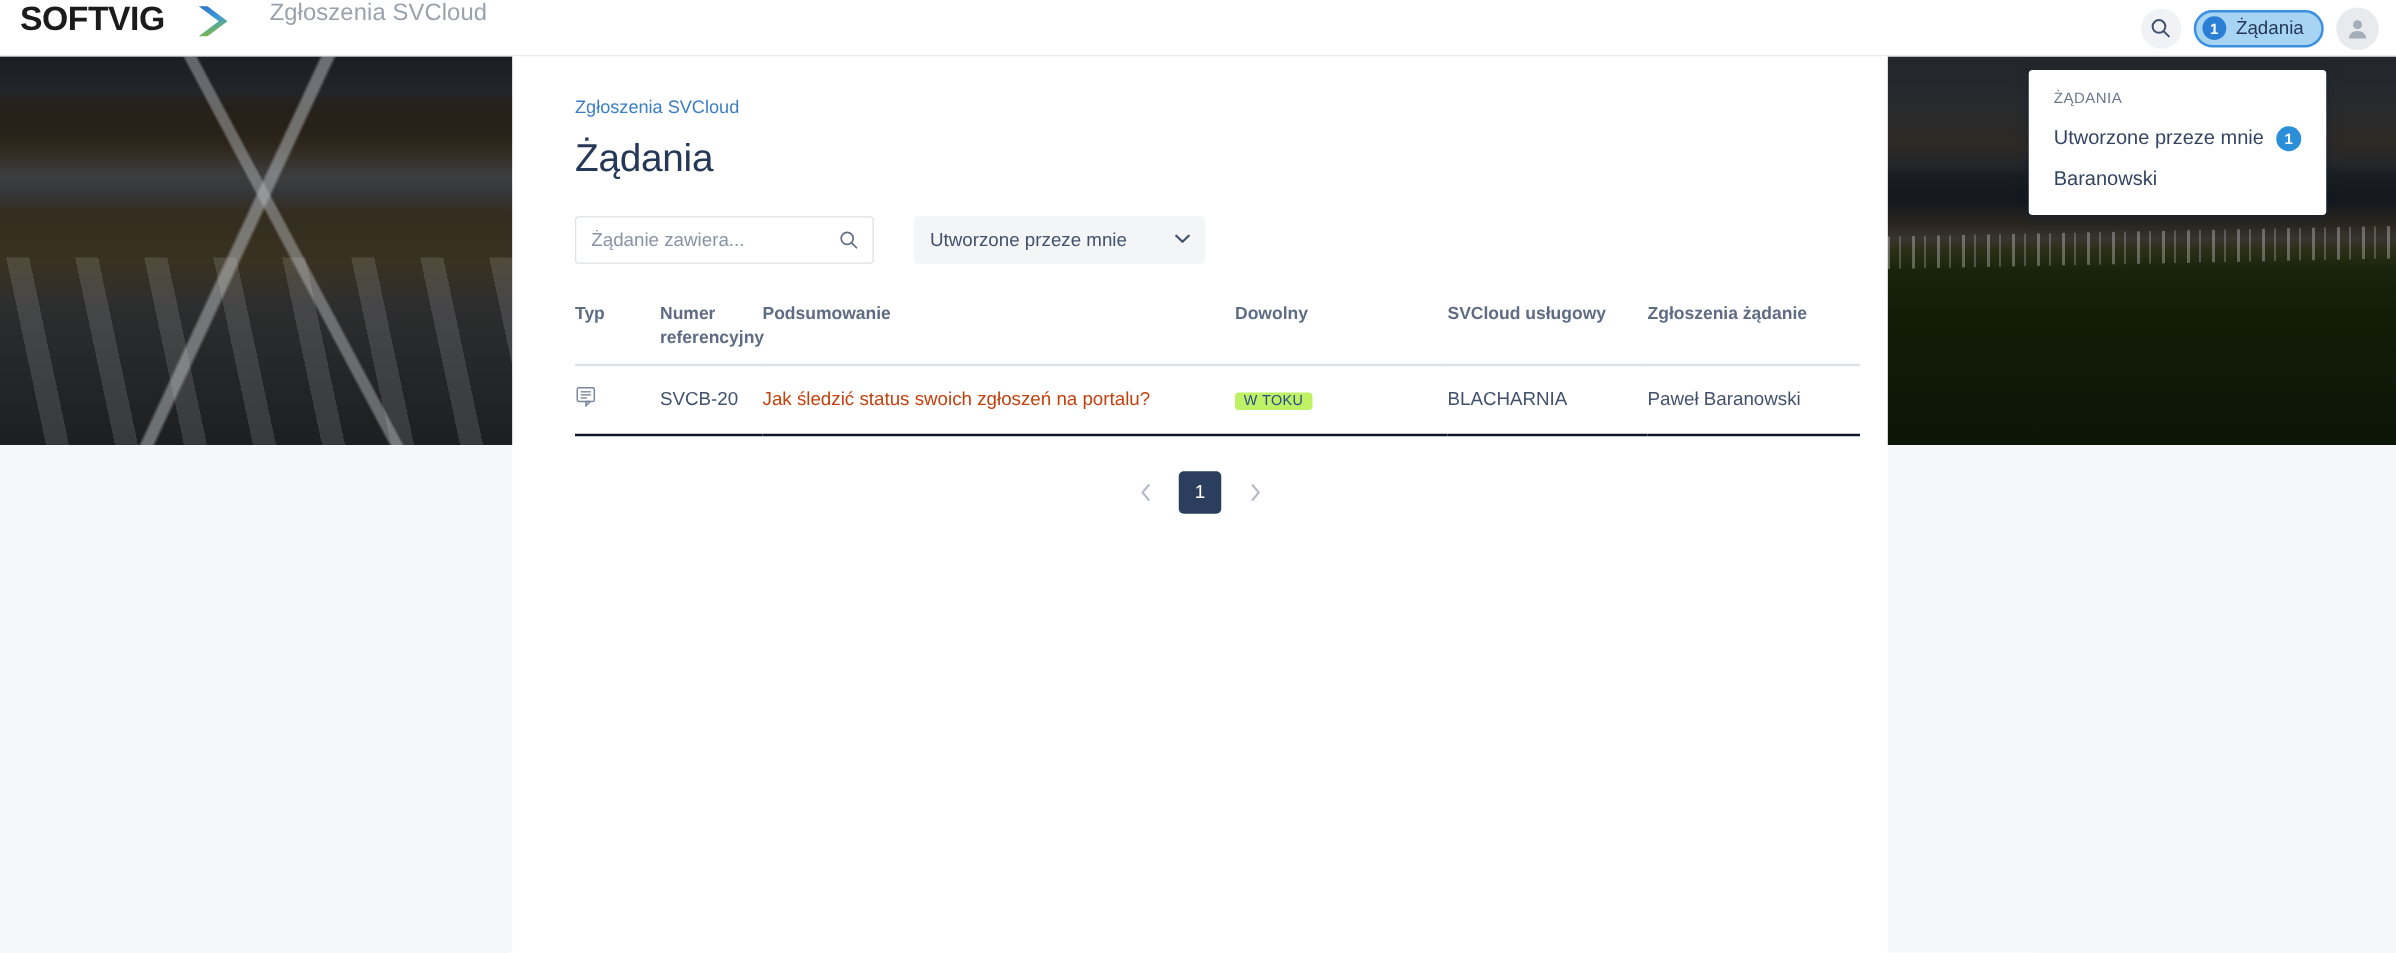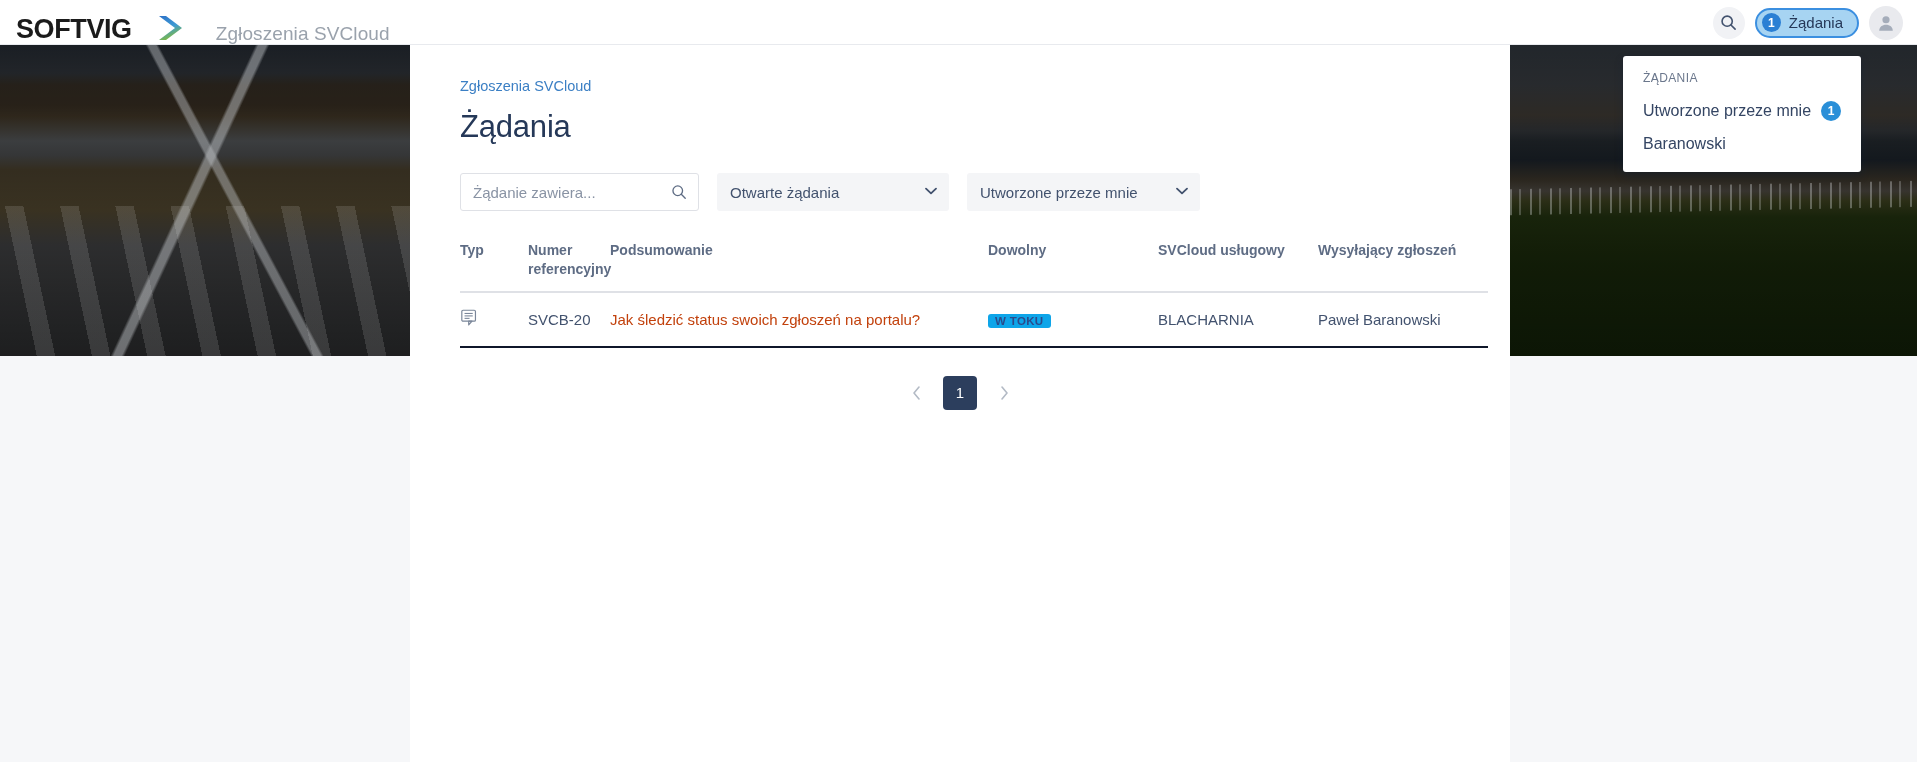--- a/index.html
+++ b/index.html
@@ -20,21 +20,21 @@
     width: 1917px;
     height: 45px;
     background: #ffffff;
     border-bottom: 1px solid #e8eaee;
     display: flex;
     align-items: center;
     z-index: 40;
   }
   .brand {
     display: flex;
-    align-items: flex-end;
+    align-items: flex-start;
     height: 45px;
     padding-left: 16px;
     gap: 17px;
   }
   .brand-word {
     font-size: 27px;
     font-weight: 700;
     letter-spacing: -0.4px;
     color: #1b1b1b;
     font-family: "Liberation Sans", sans-serif;
@@ -232,21 +232,21 @@
     font-size: 31px;
     color: #253858;
     font-weight: 400;
     letter-spacing: -0.2px;
   }
 
   
   .filters {
     margin-top: 28px;
     display: flex;
-    gap: 18px;
+    gap: 32px;
     align-items: center;
   }
   .search-box {
     position: relative;
     width: 239px;
     height: 38px;
     border: 1px solid #dfe1e6;
     border-radius: 3px;
     background: #ffffff;
     display: flex;
@@ -331,24 +331,24 @@
   }
   td.cell-sum a {
     color: #c2410c;
     text-decoration: none;
     cursor: pointer;
   }
   td.cell-proj { color: #7a8699; }
 
   .status-badge {
     display: inline-block;
-    background: #0ea5e9;
+    background: #bef264;
     color: #2b4a8b;
     font-size: 11.5px;
-    font-weight: 700;
+    font-weight: 400;
     letter-spacing: .35px;
     padding: 1px 7px;
     border-radius: 3px;
     text-transform: uppercase;
   }
 
   
   .pagination {
     margin-top: 28px;
     width: 1000px;
@@ -464,46 +464,40 @@
       <div class="search-box">
         <input type="text" placeholder="Żądanie zawiera..." style="">
         <span class="sicon">
           <svg width="16" height="16" viewBox="0 0 18 18">
             <circle cx="7.6" cy="7.6" r="5.4" fill="none" stroke="#5e6c84" stroke-width="1.5"></circle>
             <line x1="11.6" y1="11.6" x2="16" y2="16" stroke="#5e6c84" stroke-width="1.5" stroke-linecap="round"></line>
           </svg>
         </span>
       </div>
 
-      <div class="select-box sel-open">
-        <span>Otwarte żądania</span>
-        <svg class="chev-down" width="12" height="8" viewBox="0 0 12 8">
-          <path d="M1 1.6 L6 6.4 L11 1.6" fill="none" stroke="#42526e" stroke-width="1.8" stroke-linecap="round" stroke-linejoin="round"></path>
-        </svg>
-      </div>
 
       <div class="select-box sel-creator">
         <span>Utworzone przeze mnie</span>
         <svg class="chev-down" width="12" height="8" viewBox="0 0 12 8">
           <path d="M1 1.6 L6 6.4 L11 1.6" fill="none" stroke="#42526e" stroke-width="1.8" stroke-linecap="round" stroke-linejoin="round"></path>
         </svg>
       </div>
 
     </div>
 
     
     <table class="req-table">
       <thead>
         <tr>
           <th class="c-typ">Typ</th>
           <th class="c-ref">Numer referencyjny</th>
           <th class="c-sum">Podsumowanie</th>
           <th class="c-status">Dowolny</th>
           <th class="c-proj">SVCloud usługowy</th>
-          <th class="c-sender">Wysyłający zgłoszeń</th>
+          <th class="c-sender">Zgłoszenia żądanie</th>
         </tr>
       </thead>
       <tbody>
         <tr>
           <td class="cell-typ">
             <svg width="20" height="20" viewBox="0 0 22 22">
               <rect x="2" y="2.5" width="15" height="12" rx="1.4" fill="none" stroke="#7a8699" stroke-width="1.3"></rect>
               <path d="M9.6 14.5 L9.6 18.6 L13.2 14.5 Z" fill="none" stroke="#7a8699" stroke-width="1.3" stroke-linejoin="round"></path>
               <line x1="5" y1="6" x2="14" y2="6" stroke="#7a8699" stroke-width="1.2"></line>
               <line x1="5" y1="8.7" x2="14" y2="8.7" stroke="#7a8699" stroke-width="1.2"></line>

